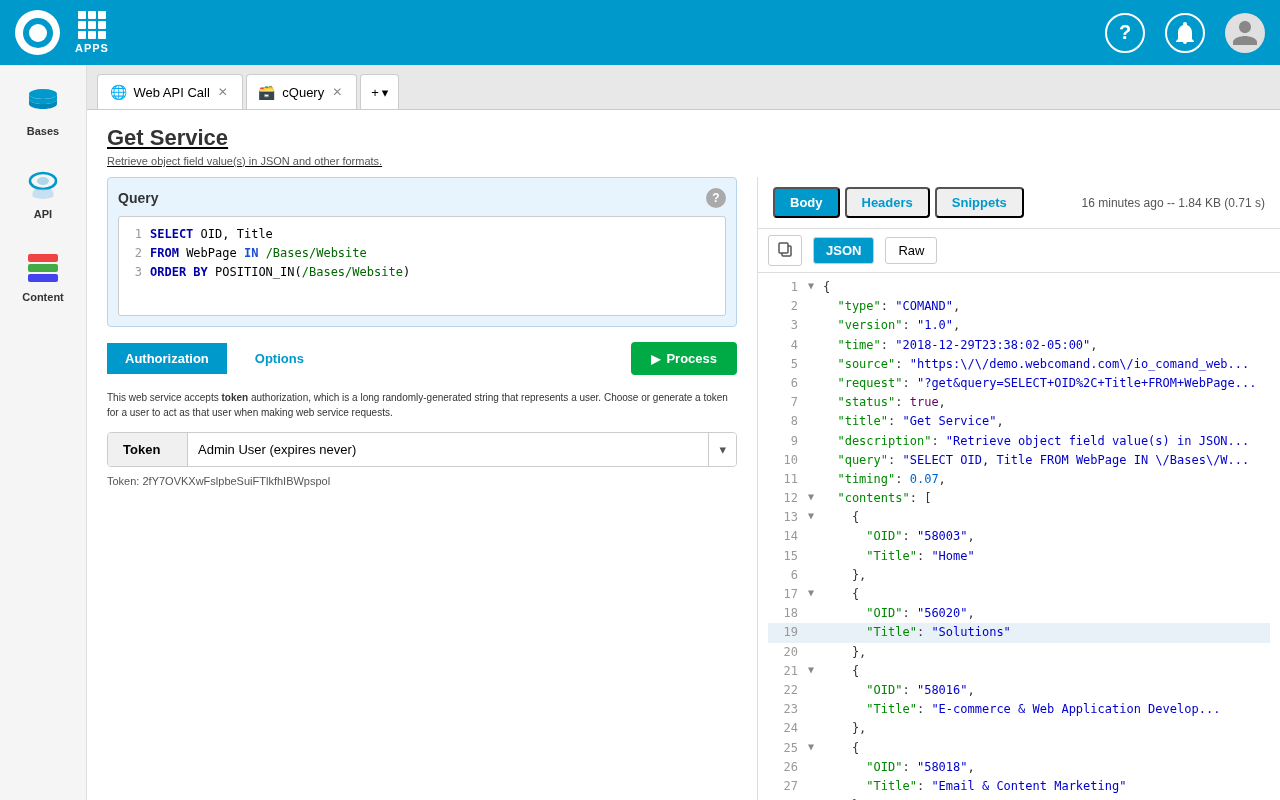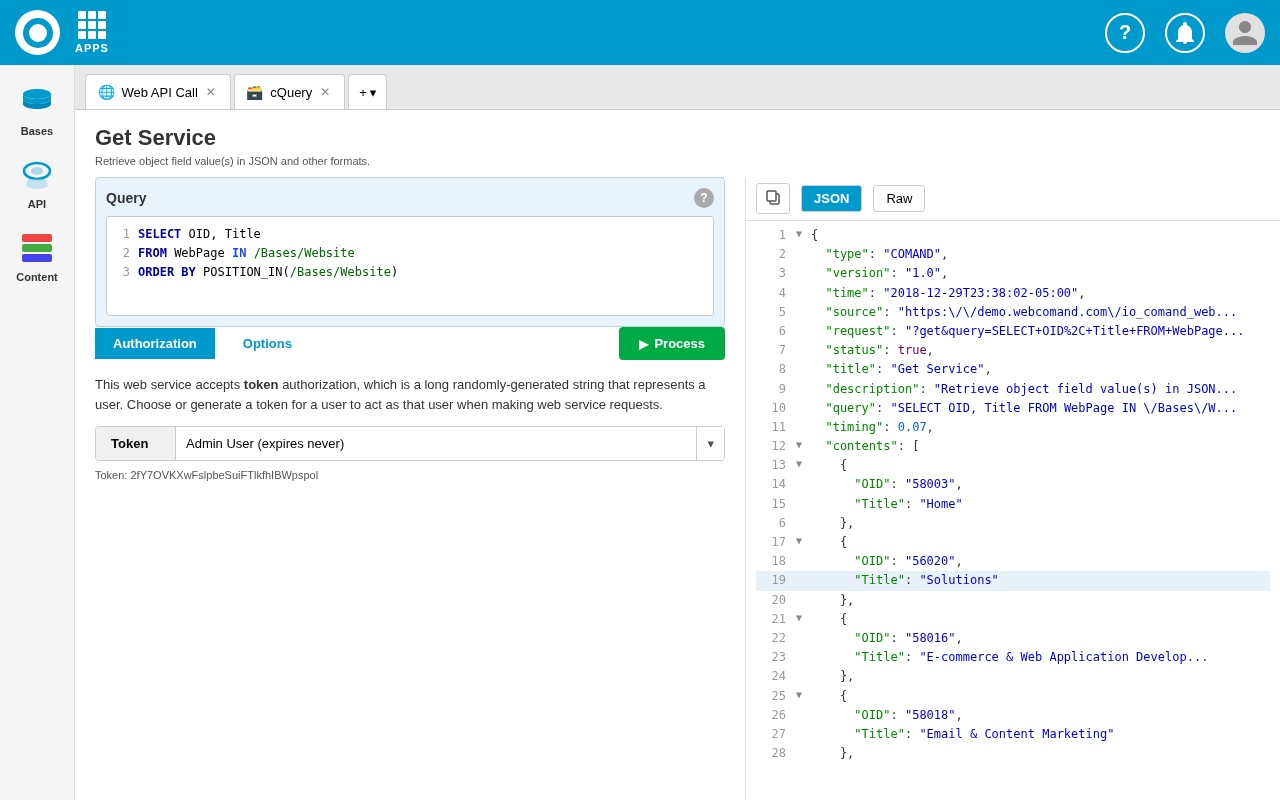--- a/index.html
+++ b/index.html
@@ -66,28 +66,28 @@
       overflow: hidden;
     }
     .nav-avatar svg { width: 30px; height: 30px; fill: #888; }
 
     
     .main-layout {
       display: flex;
       height: 735px;
     }
     .sidebar {
-      width: 75px;
+      width: 87px;
       background: #f5f5f5;
       border-right: 1px solid #ddd;
       display: flex;
       flex-direction: column;
       align-items: center;
       padding-top: 15px;
-      gap: 8px;
+      gap: 18px;
     }
     .sidebar-item {
       display: flex; flex-direction: column; align-items: center;
       cursor: pointer; padding: 8px 5px; width: 100%;
       justify-content: center;
     }
     .sidebar-icon { font-size: 22px; margin-bottom: 3px; }
     .sidebar-label { font-size: 11px; color: #333; font-weight: bold; }
 
     
@@ -141,20 +141,21 @@
     
     .page-content {
       background: white;
       flex: 1;
       display: flex;
       flex-direction: column;
       overflow: hidden;
     }
     .page-header {
       padding: 15px 36px 10px 20px;
+      text-decoration: underline;
     }
     .page-title { font-size: 22px; font-weight: bold; color: #333; margin-bottom: 4px; }
     .page-subtitle { font-size: 11px; color: #555; }
 
     
     .split-layout {
       display: flex;
       flex: 1;
       overflow: hidden;
     }
@@ -167,20 +168,21 @@
       flex-direction: column;
       overflow-y: auto;
     }
 
     
     .query-box {
       border: 1px solid #b8d4e8;
       border-radius: 4px;
       background: #e8f4fd;
       padding: 10px;
+      margin-bottom: 15px;
     }
     .query-header {
       display: flex; align-items: center; justify-content: space-between;
       margin-bottom: 8px;
     }
     .query-label { font-weight: bold; font-size: 14px; color: #333; }
     .query-help {
       width: 20px; height: 20px;
       border-radius: 50%;
       background: #aaa;
@@ -241,21 +243,21 @@
       border-radius: 4px;
       cursor: pointer;
       font-size: 13px;
       font-weight: bold;
       display: flex; align-items: center; gap: 6px;
     }
     .process-icon { font-size: 12px; }
 
     
     .auth-desc {
-      font-size: 13px;
+      font-size: 10px;
       color: #333;
       line-height: 1.5;
       margin-bottom: 12px;
     }
     .auth-desc strong { font-weight: bold; }
 
     
     .token-row {
       display: flex;
       align-items: center;
@@ -545,20 +547,26 @@
               <option>Admin User (expires never)</option>
             </select>
             <div class="token-arrow">▾</div>
           </div>
 
           <div class="token-value">Token: 2fY7OVKXwFslpbeSuiFTlkfhIBWpspol</div>
         </div>
 
         <div class="right-panel">
 
+          <div class="response-header">
+            <button class="resp-tab active">Body</button>
+            <button class="resp-tab inactive">Headers</button>
+            <button class="resp-tab inactive">Snippets</button>
+            <div class="resp-meta">16 minutes ago -- 1.84 KB (0.71 s)</div>
+          </div>
 
           <div class="json-toolbar">
             <button class="json-copy-btn" title="Copy">
               <svg width="16" height="16" viewBox="0 0 16 16" fill="#555">
                 <rect x="5" y="5" width="9" height="10" rx="1" stroke="#555" stroke-width="1.5" fill="none"></rect>
                 <rect x="2" y="2" width="9" height="10" rx="1" fill="white" stroke="#555" stroke-width="1.5"></rect>
               </svg>
             </button>
             <button class="json-format-btn">JSON</button>
             <button class="json-raw-btn">Raw</button>

